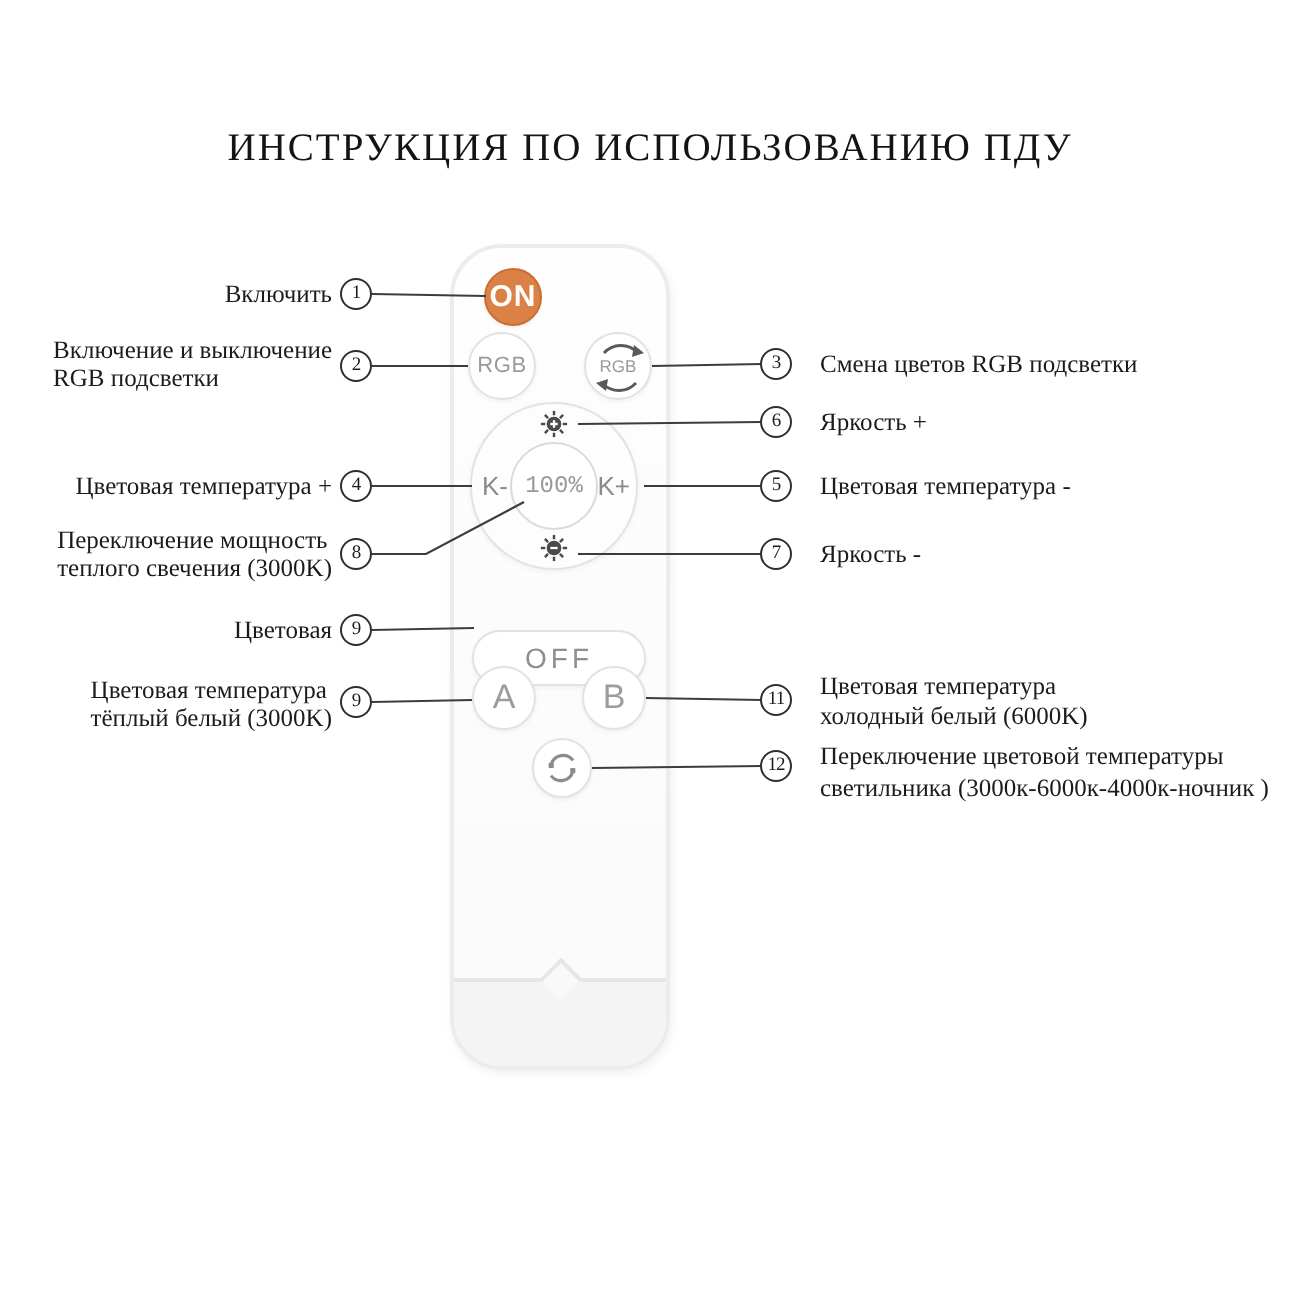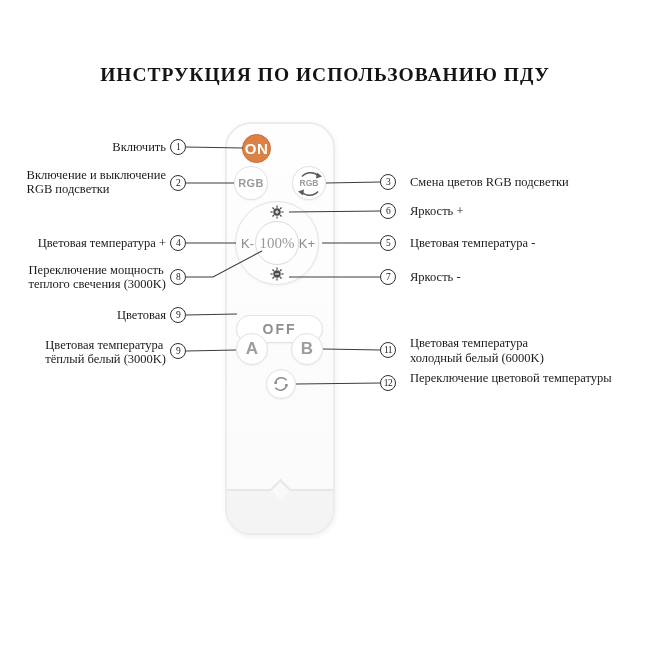--- a/index.html
+++ b/index.html
@@ -1,46 +1,46 @@
 <!DOCTYPE html>
 <html><head>
 <meta charset="utf-8">
 <style>
   html,body{margin:0;padding:0;background:#fff;}
   .canvas{position:relative;width:650px;height:650px;background:#fff;overflow:hidden;
           font-family:"Liberation Serif",serif;}
   .title{position:absolute;top:64px;left:0;width:650px;text-align:center;
-         font-size:19.5px;letter-spacing:1px;color:#141414;font-weight:700;}
+         font-size:19.5px;letter-spacing:1px;color:#141414;font-weight:400;}
   
   .remote{position:absolute;left:225px;top:122px;width:110px;height:413px;
           background:linear-gradient(180deg,#fefefe,#fafafa);
           border:2px solid #ececec;border-radius:26px;box-sizing:border-box;
           box-shadow:1px 2px 5px rgba(0,0,0,0.06);}
   .battery{position:absolute;left:0;right:0;bottom:0;height:42px;background:#f4f4f4;
            border-top:2px solid #e6e6e6;border-radius:0 0 24px 24px;}
   .battery::after{content:"";position:absolute;left:46px;top:-9px;width:13px;height:13px;
            background:#f9f9f9;border-top:2px solid #e6e6e6;border-left:2px solid #e6e6e6;
            transform:rotate(45deg);}
   
   .btn{position:absolute;box-sizing:border-box;background:#fff;border:1.5px solid #e2e2e2;
        border-radius:50%;display:flex;align-items:center;justify-content:center;
        color:#9a9a9a;font-family:"Liberation Sans",sans-serif;
-       box-shadow:0 1px 2px rgba(0,0,0,0.05);font-weight:bold;}
+       box-shadow:0 1px 2px rgba(0,0,0,0.05);}
   .btn-on{left:242px;top:134px;width:29px;height:29px;border:1px solid #7f1d1d;
           color:#fff;font-size:15px;font-weight:bold;letter-spacing:0.5px;}
   .btn-rgb{left:234px;top:166px;width:34px;height:34px;font-size:11px;letter-spacing:0.3px;}
   .btn-rgbcycle{left:292px;top:166px;width:34px;height:34px;font-size:8.5px;}
   .btn-rgbcycle .arr{position:absolute;left:0;top:0;width:34px;height:34px;}
   .pad{position:absolute;left:235px;top:201px;width:84px;height:84px;box-sizing:border-box;
        border:1.5px solid #e3e3e3;border-radius:50%;background:#fdfdfd;
        box-shadow:0 1px 3px rgba(0,0,0,0.05);}
   .pad-center{position:absolute;left:19px;top:19px;width:44px;height:44px;box-sizing:border-box;
        border:1.5px solid #dadada;border-radius:50%;background:#fff;display:flex;
-       align-items:center;justify-content:center;font-family:Liberation Serif, serif;
-       font-size:15px;color:#999;}
+       align-items:center;justify-content:center;font-family:Liberation Mono, monospace;
+       font-size:12px;color:#999;}
   .pad-k{position:absolute;top:50%;transform:translateY(-50%);color:#8a8a8a;
        font-family:"Liberation Sans",sans-serif;font-size:13px;}
   .pad-kminus{left:5px;} .pad-kplus{right:3px;}
   .pad-sun{position:absolute;left:50%;transform:translateX(-50%);width:14px;height:14px;}
   .sun-top{top:3px;} .sun-bottom{bottom:3px;}
   .btn-off{left:236px;top:300px;width:87px;height:28px;border-radius:14px;
        font-size:14px;letter-spacing:2px;color:#8f8f8f;margin-top:15px;}
   .btn-a{left:236px;top:333px;width:32px;height:32px;font-size:17px;color:#9c9c9c;}
   .btn-b{left:291px;top:333px;width:32px;height:32px;font-size:17px;color:#9c9c9c;}
   .btn-cycle{left:266px;top:369px;width:30px;height:30px;}
@@ -187,15 +187,16 @@
   </div>
   <div class="lbl l-right" style="top:270px">
     <div>Яркость -</div>
   </div>
   <div class="lbl l-right" style="top:336px;line-height:15px">
     <div>Цветовая температура</div>
     <div>холодный белый (6000K)</div>
   </div>
   <div class="lbl l-right" style="top:371px;line-height:15.5px">
     <div>Переключение цветовой температуры</div>
+    <div>светильника  (3000к-6000к-4000к-ночник )</div>
   </div>
 
 </div>
 
 </body></html>

